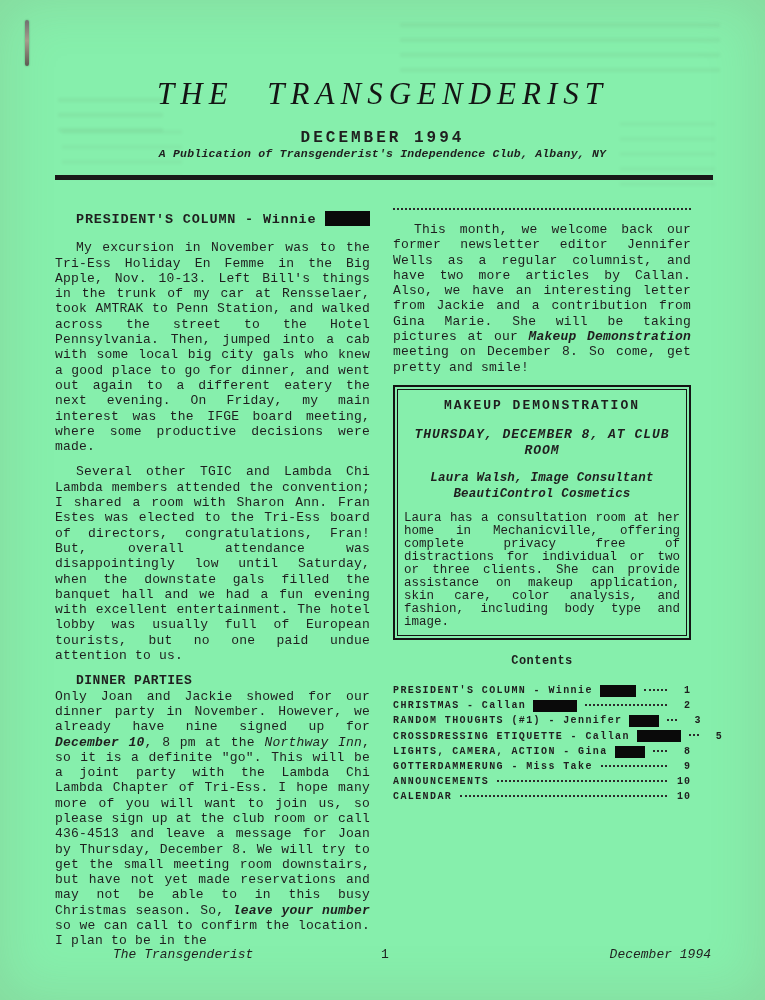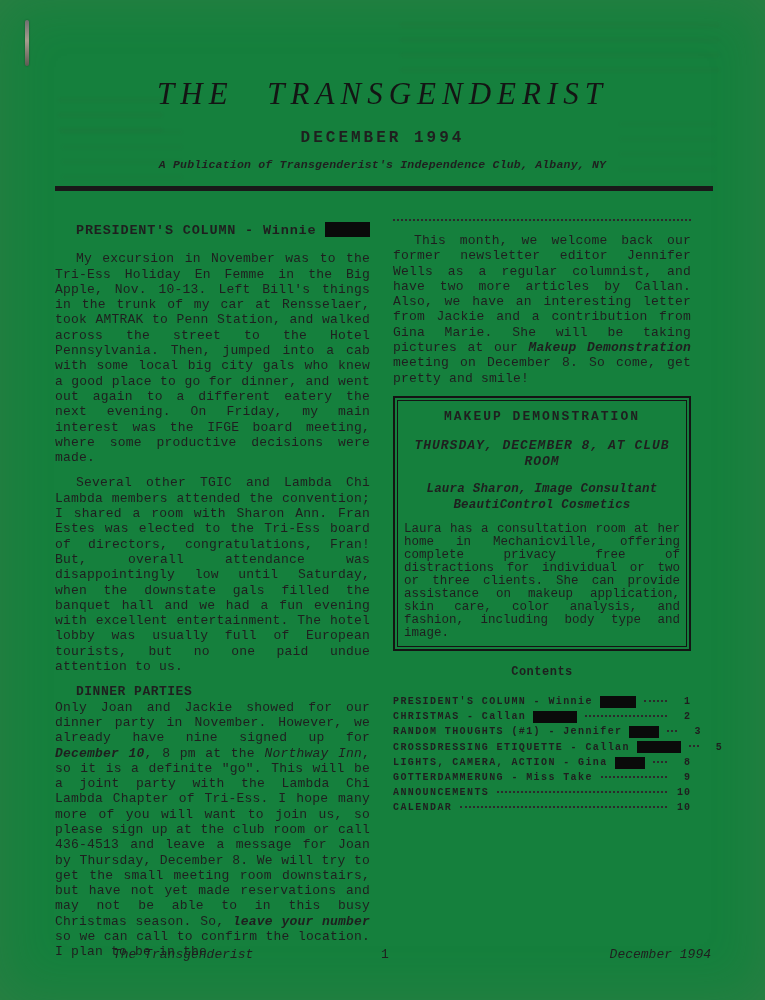--- a/index.html
+++ b/index.html
@@ -1,20 +1,20 @@
 <!DOCTYPE html>
 <html><head>
 <meta charset="utf-8">
 <style>
   html,body { margin:0; padding:0; }
   body { background:#6b6b6b; font-family:"Liberation Mono", monospace; }
 
   .page {
     position:relative; width:765px; height:1000px; margin:0 auto;
-    background:#15803d; color:#1f1f1f; overflow:hidden;
+    background:#86efac; color:#1f1f1f; overflow:hidden;
     box-shadow: inset 0 0 55px rgba(135,122,96,0.20);
   }
 
   
   .staple {
     position:absolute; left:25px; top:20px; width:4px; height:46px;
     background:linear-gradient(#6f6f6f,#a59d8d 45%,#5d5a52); border-radius:2px;
     box-shadow:0 0 2px rgba(0,0,0,0.35);
   }
   .bleed {
@@ -26,21 +26,21 @@
   .bleed.b3 { left:62px;  top:128px; width:120px; height:55px; opacity:0.04; }
   .bleed.b4 { left:620px; top:120px; width:95px;  height:70px; opacity:0.04; }
 
   
   header { text-align:center; padding-top:76px; position:relative; }
   .title {
     font-family:"Liberation Serif", serif; font-style:italic; font-weight:normal;
     font-size:31px; letter-spacing:6px; word-spacing:20px; color:#141414; margin:0;
   }
   .issue-date { margin-top:17px; font-weight:bold; font-size:16px; letter-spacing:3px; }
-  .subtitle   { margin-top:11px; font-weight:bold; font-style:italic; font-size:11.5px; letter-spacing:0.2px; }
+  .subtitle   { margin-top:0; font-weight:bold; font-style:italic; font-size:11.5px; letter-spacing:0.2px; }
   .masthead-rule { margin:15px 52px 0 55px; height:5px; background:#191919; }
 
   
   .columns {
     display:flex; gap:23px; padding:0 74px 0 55px; margin-top:31px;
     font-size:13px; line-height:15.3px; text-align:justify; letter-spacing:0.2px;
   }
   .col-left  { width:315px; flex:none; }
   .col-right { flex:1; min-width:0; }
 
@@ -114,21 +114,21 @@
 
     <section class="col-right">
       <div class="dotted-divider"></div>
       <p class="indent"><span>This month, we welcome back our former newsletter editor Jennifer Wells as a regular columnist, and have two more articles by Callan.  Also, we have an interesting letter from Jackie and a contribution from Gina Marie.  She will be taking pictures at our </span><span style="font-weight: bold; font-style: italic;">Makeup Demonstration</span><span> meeting on December 8.  So come, get pretty and smile!</span></p>
 
       <div class="makeup-box">
         <div class="makeup-box-inner">
           <div class="mb-title">MAKEUP DEMONSTRATION</div>
           <div class="mb-when">THURSDAY, DECEMBER 8, AT CLUB ROOM</div>
           <div class="mb-who">
-            <div>Laura Sharon, Image Consultant</div>
+            <div>Laura Walsh, Image Consultant</div>
             <div>BeautiControl Cosmetics</div>
           </div>
           <p class="mb-body">Laura has a consultation room at her home in Mechanicville, offering complete privacy free of distractions for individual or two or three clients. She can provide assistance on makeup application, skin care, color analysis, and fashion, including body type and image.</p>
         </div>
       </div>
 
       <section class="contents">
         <h3 class="contents-title">Contents</h3>
         <div id="toc-rows">
             <div class="toc-row">

